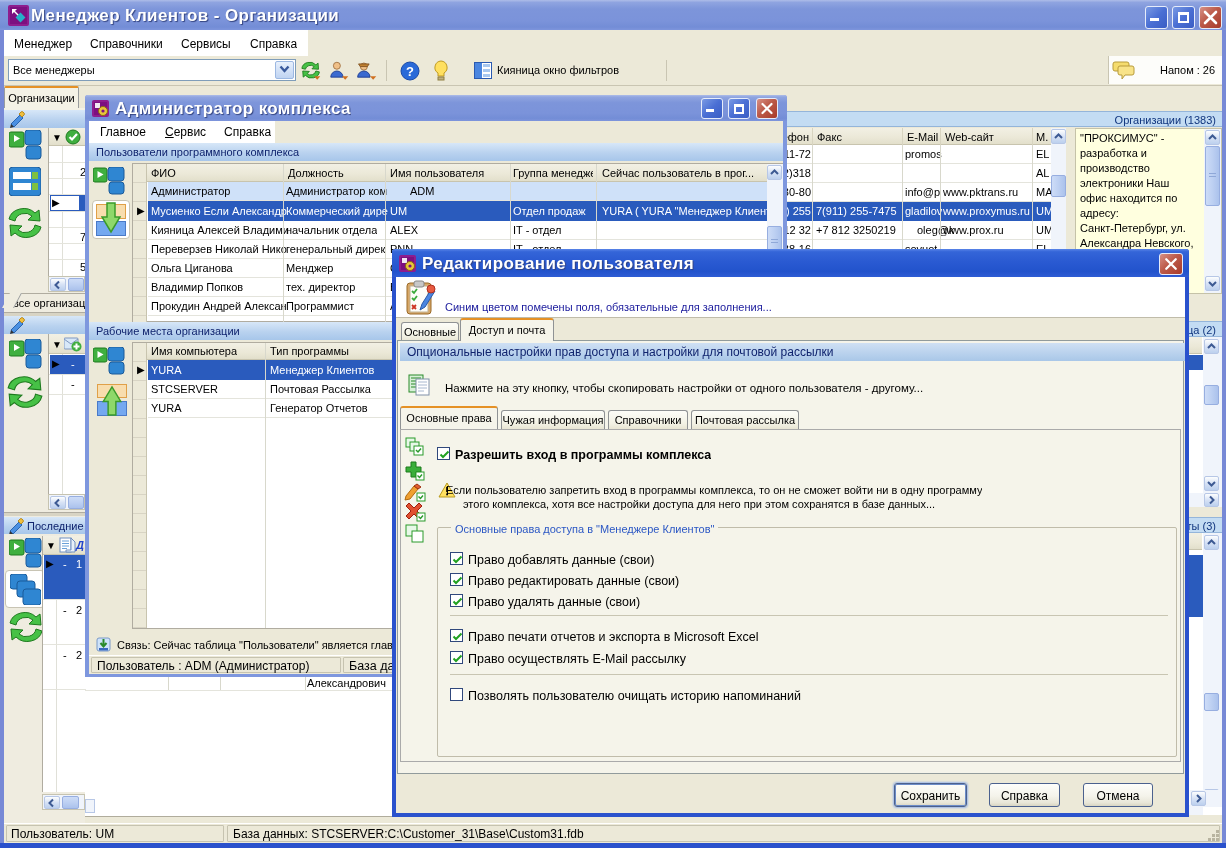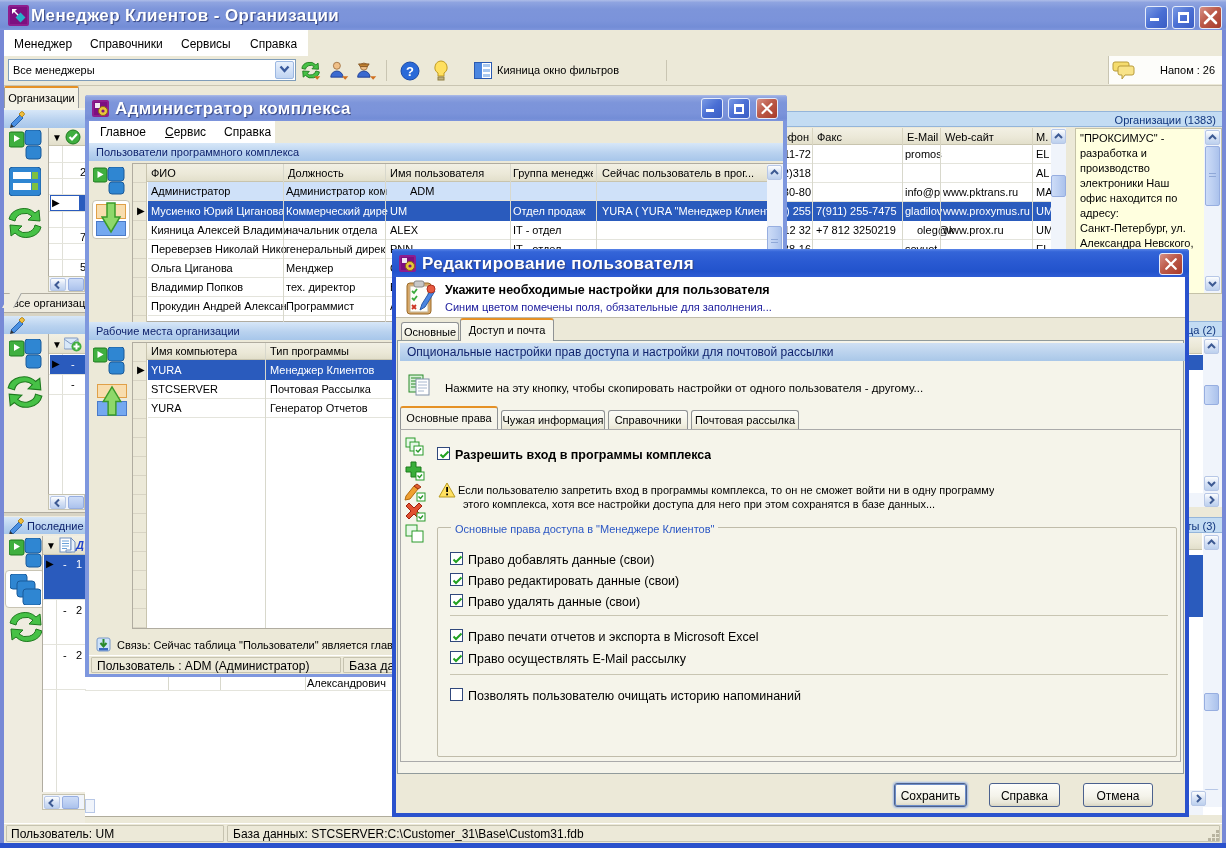--- a/index.html
+++ b/index.html
@@ -505,21 +505,21 @@
       <div class="grow sel" style="left:15px;top:37px;width:619px;height:20px;"></div>
       <div class="grow" style="left:15px;top:57px;width:619px;height:19px;"></div>
       <div class="grow" style="left:15px;top:76px;width:619px;height:19px;"></div>
       <div class="grow" style="left:15px;top:95px;width:619px;height:19px;"></div>
       <div class="grow" style="left:15px;top:114px;width:619px;height:19px;"></div>
       <div class="grow" style="left:15px;top:133px;width:619px;height:19px;"></div>
       <div class="marker" style="left:4px;top:41px;">▶</div>
       <div class="abs nav" style="left:18px;top:21px;">Администратор</div>
         <div class="abs nav" style="left:153px;top:21px;">Администратор ком</div>
         <div class="abs nav" style="left:257px;top:21px;margin-left:20px;">ADM</div>
-      <div class="abs nav" style="left:18px;top:41px;color:#fff;">Мусиенко Юрий Циганова</div>
+      <div class="abs nav" style="left:18px;top:41px;color:#fff;">Мусиенко Если Александр</div>
         <div class="abs nav" style="left:153px;top:41px;color:#fff;">Коммерческий дире</div>
         <div class="abs nav" style="left:257px;top:41px;color:#fff;">UM</div>
         <div class="abs nav" style="left:380px;top:41px;color:#fff;">Отдел продаж</div>
         <div class="abs nav" style="left:469px;top:41px;color:#fff;">YURA ( YURA "Менеджер Клиент</div>
       <div class="abs nav" style="left:18px;top:60px;">Кияница Алексей Владими</div>
         <div class="abs nav" style="left:153px;top:60px;">начальник отдела</div>
         <div class="abs nav" style="left:257px;top:60px;">ALEX</div>
         <div class="abs nav" style="left:380px;top:60px;">IT - отдел</div>
       <div class="abs nav" style="left:18px;top:79px;">Переверзев Николай Нико</div>
         <div class="abs nav" style="left:153px;top:79px;">генеральный дирек</div>
@@ -624,21 +624,20 @@
     <svg class="abs" style="left:8px;top:3px;" width="34" height="36" viewBox="0 0 34 36">
         <rect x="3" y="3" width="24" height="31" rx="3" fill="#d8a868" stroke="#9a6a28"></rect>
         <rect x="6" y="6" width="18" height="26" fill="#fdfdf8" stroke="#c0b090"></rect>
         <rect x="10" y="1" width="10" height="6" rx="2" fill="#c8c8c8" stroke="#888"></rect>
         <path d="M8 11 l2 2 3-4" stroke="#3aaa3a" stroke-width="1.8" fill="none"></path>
         <path d="M8 18 l2 2 3-4" stroke="#3aaa3a" stroke-width="1.8" fill="none"></path>
         <path d="M8 25 l4 4 m0-4 l-4 4" stroke="#cc3322" stroke-width="1.8"></path>
         <path d="M28 8 L18 24 l-2 6 5-3 10-16z" fill="#4a86e0" stroke="#2a5aa8"></path>
         <circle cx="27" cy="9" r="4" fill="#e85a40" stroke="#b03020"></circle>
       </svg>
-    <div class="abs nav" style="left:49px;top:6px;font-weight:bold;font-size:12.5px;">Укажите необходимые настройки для пользователя</div>
     <div class="abs nav" style="left:49px;top:24px;color:#1a1a9c;font-size:11px;">Синим цветом помечены поля, обязательные для заполнения...</div>
 
     <div class="tab" style="left:5px;top:45px;width:58px;height:19px;padding-top:3px;">Основные</div>
     <div class="tab act" style="left:64px;top:41px;width:94px;height:23px;padding-top:4px;">Доступ и почта</div>
 
     <div class="abs" style="left:1px;top:63px;width:787px;height:434px;background:#f5f4ea;border:1px solid #919b9c;"></div>
 
     <div class="abs nav" style="left:4px;top:66px;width:882px;height:18px;background:linear-gradient(180deg,#cfe0f4,#a9c7e8);color:#10246e;padding:2px 0 0 7px;font-size:12px;">Опциональные настройки прав доступа и настройки для почтовой рассылки</div>
 
     <svg class="abs" style="left:12px;top:97px;" width="24" height="24" viewBox="0 0 24 24">
@@ -688,21 +687,21 @@
           <path d="M2.5 6.5 l2.5 2.5 L10.5 3.5" stroke="#21a121" stroke-width="2" fill="none"></path>
         </svg>
       </div>
     <div class="abs nav" style="left:59px;top:171px;font-weight:bold;font-size:12.5px;">Разрешить вход в программы комплекса</div>
 
     <svg class="abs" style="left:42px;top:205px;" width="18" height="16" viewBox="0 0 18 16">
         <path d="M9 1 L17 15 H1 Z" fill="#ffe060" stroke="#b89a20"></path>
         <rect x="8.2" y="5" width="1.8" height="5" fill="#000"></rect>
         <rect x="8.2" y="11.5" width="1.8" height="1.8" fill="#000"></rect>
       </svg>
-    <div class="abs nav" style="left:62px;top:207px;">Если пользователю запретить вход в программы комплекса, то он не сможет войти ни в одну программу</div>
+    <div class="abs nav" style="left:50px;top:207px;">Если пользователю запретить вход в программы комплекса, то он не сможет войти ни в одну программу</div>
     <div class="abs nav" style="left:67px;top:221px;">этого комплекса, хотя все настройки доступа для него при этом сохранятся в базе данных...</div>
 
     <div class="abs" style="left:41px;top:250px;width:740px;height:230px;border:1px solid #c0bcaa;border-radius:2px;"></div>
     <div class="abs nav" style="left:55px;top:246px;background:#f5f4ea;padding:0 4px;color:#2b57c4;">Основные права доступа в "Менеджере Клиентов"</div>
 
     <div class="cb" style="left:54px;top:275px;">
         <svg width="13" height="13" viewBox="0 0 13 13">
           <path d="M2.5 6.5 l2.5 2.5 L10.5 3.5" stroke="#21a121" stroke-width="2" fill="none"></path>
         </svg>
       </div>

